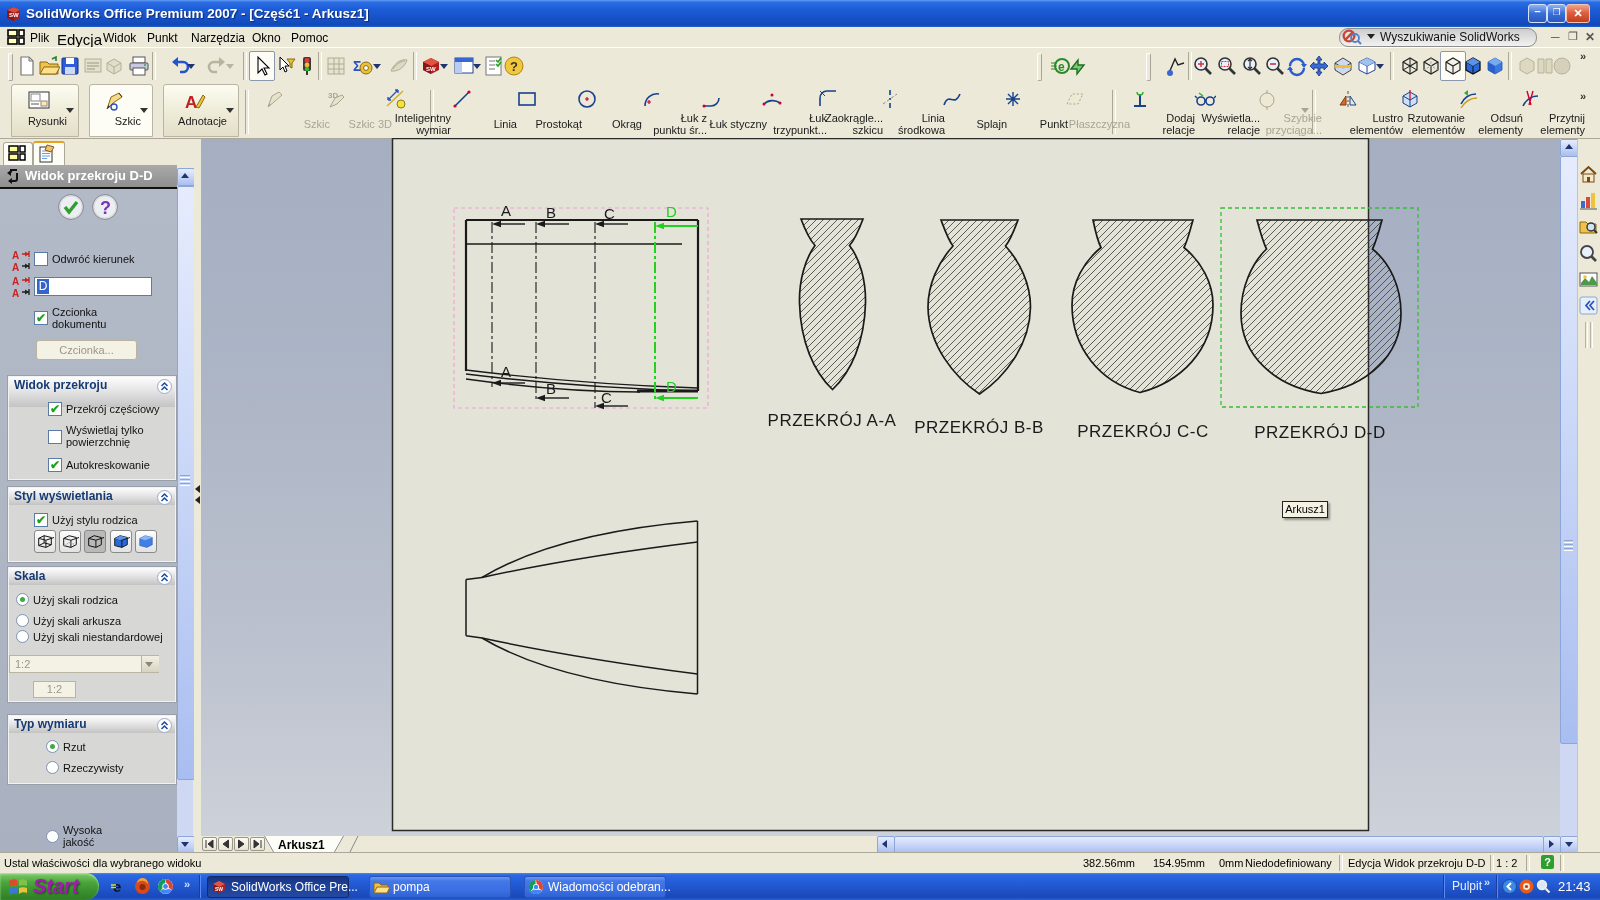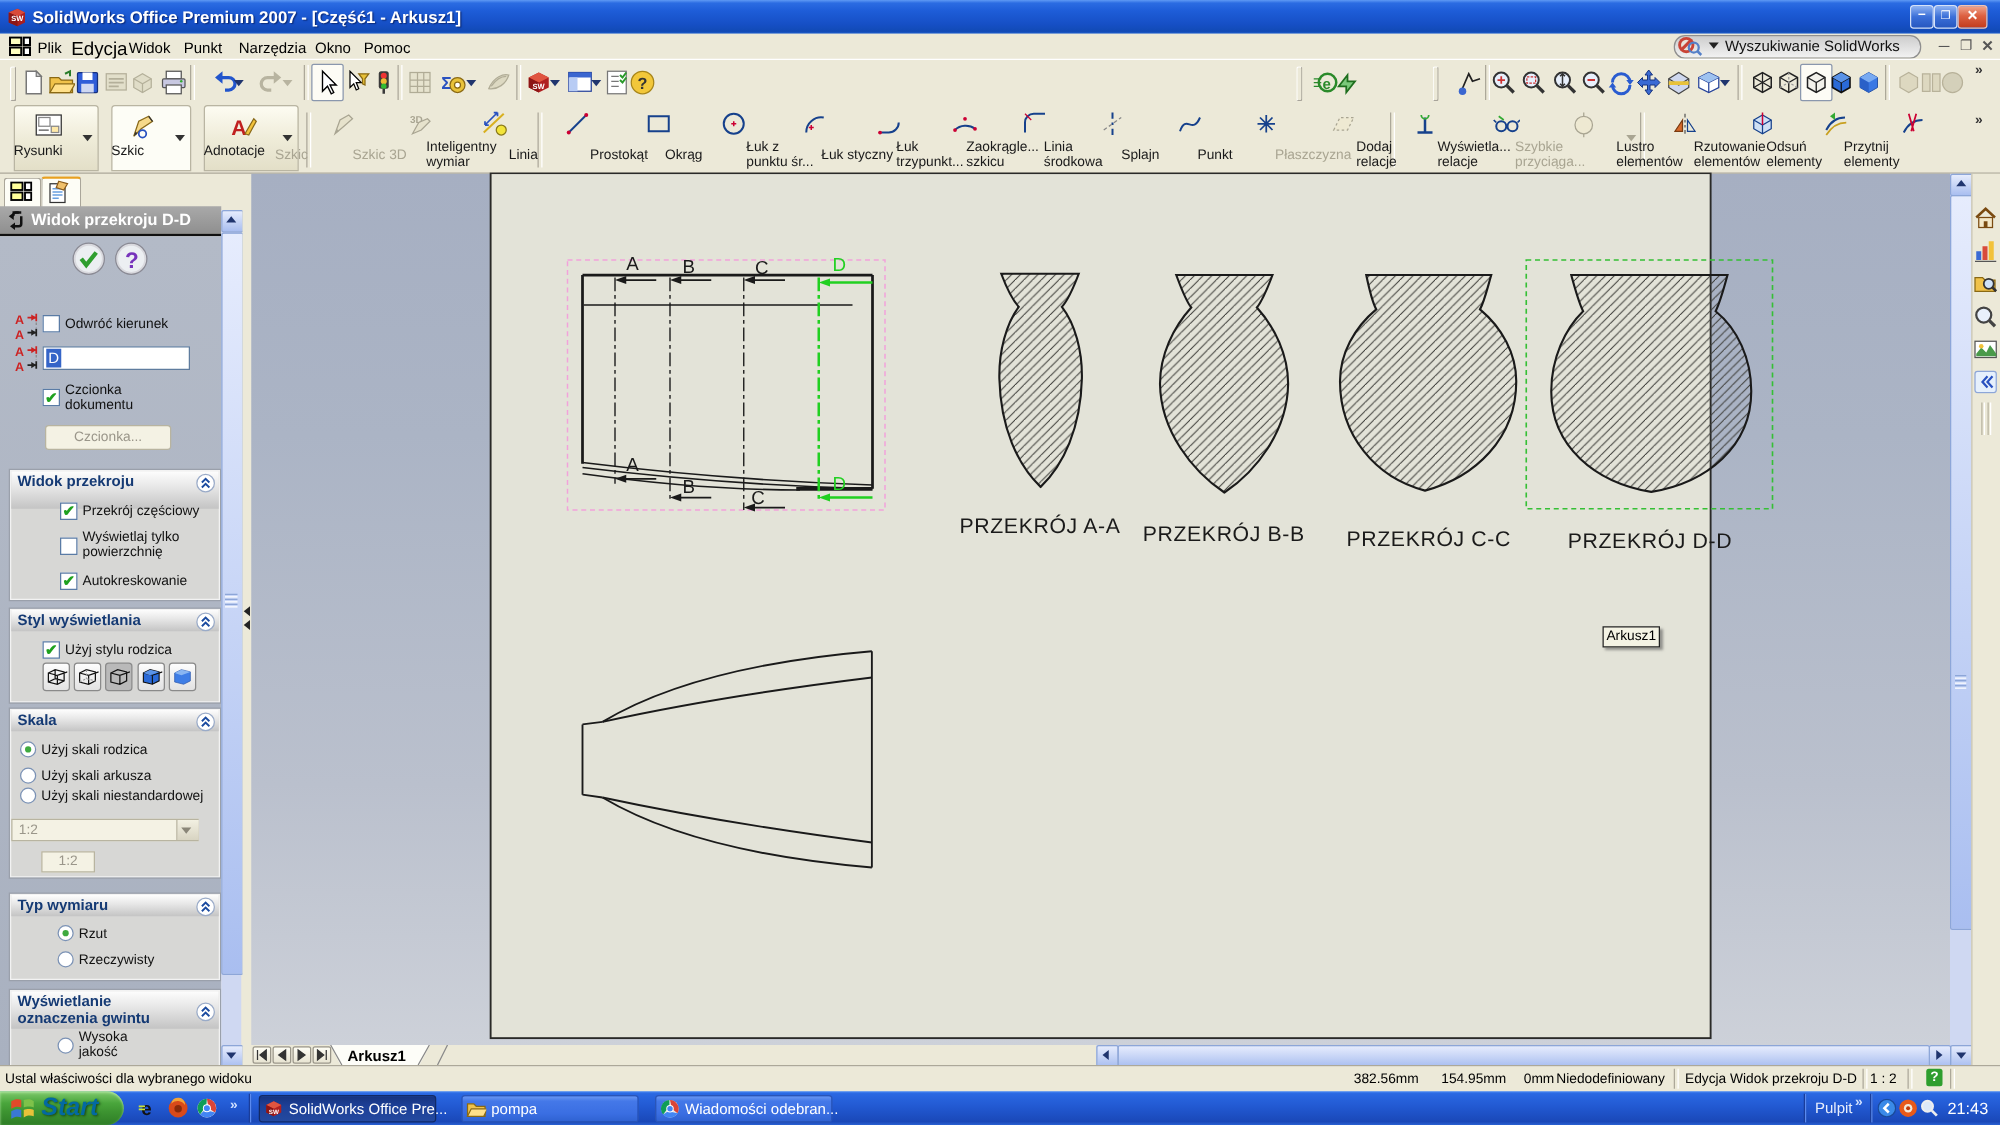--- a/index.html
+++ b/index.html
@@ -1,21 +1,21 @@
 <!DOCTYPE html>
 <html><head><meta charset="utf-8">
 <style>
 html,body{margin:0;padding:0}
 #s{position:relative;width:1600px;height:900px;font-family:"Liberation Sans",sans-serif;
    overflow:hidden;background:#ece9d8;font-size:11px;color:#000}
 .a{position:absolute}
 .tb{position:absolute;font-size:11px;white-space:nowrap}
 .sep{position:absolute;width:2px;border-left:1px solid #aca899;border-right:1px solid #fff}
 .grip{position:absolute;width:3px;border-left:1px solid #fff;border-right:1px solid #a8a49a;border-top:1px solid #fff;border-bottom:1px solid #a8a49a;border-radius:2px}
-.cmlbl{position:absolute;font-size:11px;text-align:left;line-height:12px;color:#1a1a1a;white-space:nowrap}
+.cmlbl{position:absolute;font-size:11px;text-align:right;line-height:12px;color:#1a1a1a;white-space:nowrap}
 .cmlbl.dis{color:#a9a592}
 .gb{position:absolute;left:8px;width:166px;background:#d7d7d5;border:1px solid #f2f2f2;outline:1px solid #9aa0ab}
 .gh{height:17px;background:linear-gradient(180deg,#fdfdfd,#e8e8e8 40%,#c4c4c4);color:#153a74;font-weight:bold;font-size:12px;padding:2px 0 0 5px;box-sizing:border-box;position:relative}
 .cb{position:absolute;width:12px;height:12px;background:#fff;border:1px solid #5a7ba5}
 .ck{position:absolute;width:12px;height:12px;background:#fff;border:1px solid #5a7ba5;color:#1fa11f;font-weight:bold;font-size:12px;line-height:12px;text-align:center}
 .rb{position:absolute;width:11px;height:11px;border-radius:50%;background:#fff;border:1px solid #7b92b5}
 .rbdot{position:absolute;width:5px;height:5px;border-radius:50%;background:#3faa3f;left:3px;top:3px}
 .lbl{position:absolute;font-size:11px;color:#111;white-space:nowrap}
 .xpbtn{position:absolute;background:linear-gradient(180deg,#e6ecfd,#c2d1f5 60%,#a9bef0);border:1px solid #8da6d8;border-radius:2px}
 .arrowdn{width:0;height:0;border-left:4px solid transparent;border-right:4px solid transparent;border-top:5px solid #20356e;position:absolute}
@@ -511,25 +511,20 @@
       <div class="gh" style="height:17px;line-height:13px">Typ wymiaru<svg width="13" height="13" viewBox="0 0 13 13" style="position:absolute;right:3px;top:2px;background:#fff;border:1px solid #9aabc8;border-radius:50%">
           <path d="M3.5,6 L6.5,3 L9.5,6 M3.5,10 L6.5,7 L9.5,10" fill="none" stroke="#1b4ba0" stroke-width="1.5"></path>
         </svg></div>
     </div>
 <div class="rb" style="left:46px;top:740px">
       <div class="rbdot"></div>
     </div>
 <div class="lbl" style="left:63px;top:741px">Rzut</div>
 <div class="rb" style="left:46px;top:761px"></div>
 <div class="lbl" style="left:63px;top:762px">Rzeczywisty</div>
-<div class="gb" style="top:792px;height:60px">
-      <div class="gh" style="height:30px;line-height:13px">Wyświetlanie<br>oznaczenia gwintu<svg width="13" height="13" viewBox="0 0 13 13" style="position:absolute;right:3px;top:9px;background:#fff;border:1px solid #9aabc8;border-radius:50%">
-          <path d="M3.5,6 L6.5,3 L9.5,6 M3.5,10 L6.5,7 L9.5,10" fill="none" stroke="#1b4ba0" stroke-width="1.5"></path>
-        </svg></div>
-    </div>
 <div class="rb" style="left:46px;top:830px"></div>
 <div class="lbl" style="left:63px;top:824px">Wysoka<br>jakość</div>
 <div class="a" style="left:177px;top:168px;width:16px;height:684px;background:#cfd8f2"></div>
 <div class="xpbtn" style="left:177px;top:168px;width:16px;height:16px"></div>
 <div class="arrowup" style="left:181px;top:173px"></div>
 <div class="xpbtn" style="left:177px;top:836px;width:16px;height:16px"></div>
 <div class="arrowdn" style="left:181px;top:842px"></div>
 <div class="xpbtn" style="left:177px;top:186px;width:16px;height:592px"></div>
 <div class="a" style="left:180px;top:475px;width:10px;height:1px;border-top:1px solid #8da6d8;border-bottom:1px solid #fff"></div>
 <div class="a" style="left:180px;top:479px;width:10px;height:1px;border-top:1px solid #8da6d8;border-bottom:1px solid #fff"></div>
@@ -692,21 +687,21 @@
 <div class="a" style="left:1541px;top:855px;width:13px;height:14px;background:#2e9e2e;border-radius:2px;color:#fff;font-weight:bold;font-size:11px;text-align:center;line-height:14px">?</div>
 <div class="sep" style="left:1560px;top:855px;height:16px"></div>
 <div class="a" style="left:0;top:873px;width:1600px;height:27px;background:linear-gradient(180deg,#4a8af4 0%,#2a68e2 7%,#2259d2 45%,#1a48b8 90%,#2a61d2 100%)"></div>
 <div class="a" style="left:0;top:873px;width:99px;height:27px;border-radius:0 14px 14px 0;background:linear-gradient(180deg,#7fca6d 0%,#4aa63c 35%,#3d9431 60%,#2e7d26 100%);box-shadow:inset 0 1px 2px #b5e8a5"></div>
 <svg class="a" style="left:8px;top:877px" width="20" height="19" viewBox="0 0 20 19">
 <path d="M1,4 C4,2 7,2 9,3 L9,9 C7,8 4,8 1,10 z" fill="#e04a2a"></path>
 <path d="M11,3 C14,2 17,2 19,4 L19,9 C17,8 13,8 11,9 z" fill="#7ec24a"></path>
 <path d="M1,12 C4,10 7,10 9,11 L9,17 C7,16 4,16 1,18 z" fill="#3a78d4"></path>
 <path d="M11,11 C13,10 17,10 19,11 L19,16 C17,15 13,15 11,17 z" fill="#e8c23a"></path>
 </svg>
-<div class="a" style="left:33px;top:875px;color:#0369a1;font-size:20px;font-style:italic;font-weight:bold;text-shadow:1px 1px 2px #1a4a14">Start</div>
+<div class="a" style="left:33px;top:875px;color:#a21caf;font-size:20px;font-style:italic;font-weight:bold;text-shadow:1px 1px 2px #1a4a14">Start</div>
 <svg class="a" style="left:110px;top:878px" width="17" height="17" viewBox="0 0 17 17">
       <text x="3" y="14" font-size="15" font-weight="bold" fill="#111">e</text>
       <path d="M1,7 h5 M1,9.5 h5" stroke="#c8e23a" stroke-width="1.4"></path>
     </svg>
 <svg class="a" style="left:134px;top:878px" width="17" height="17" viewBox="0 0 17 17">
       <circle cx="8.5" cy="8.5" r="7.5" fill="#d84a1a"></circle>
       <path d="M3,5 a7,7 0 0 1 11,1 a5,5 0 0 0 -11,-1" fill="#f2a43a"></path>
       <circle cx="8.5" cy="9" r="3" fill="#8a2a0a"></circle>
     </svg>
 <svg class="a" style="left:157px;top:878px" width="17" height="17" viewBox="0 0 17 17">

